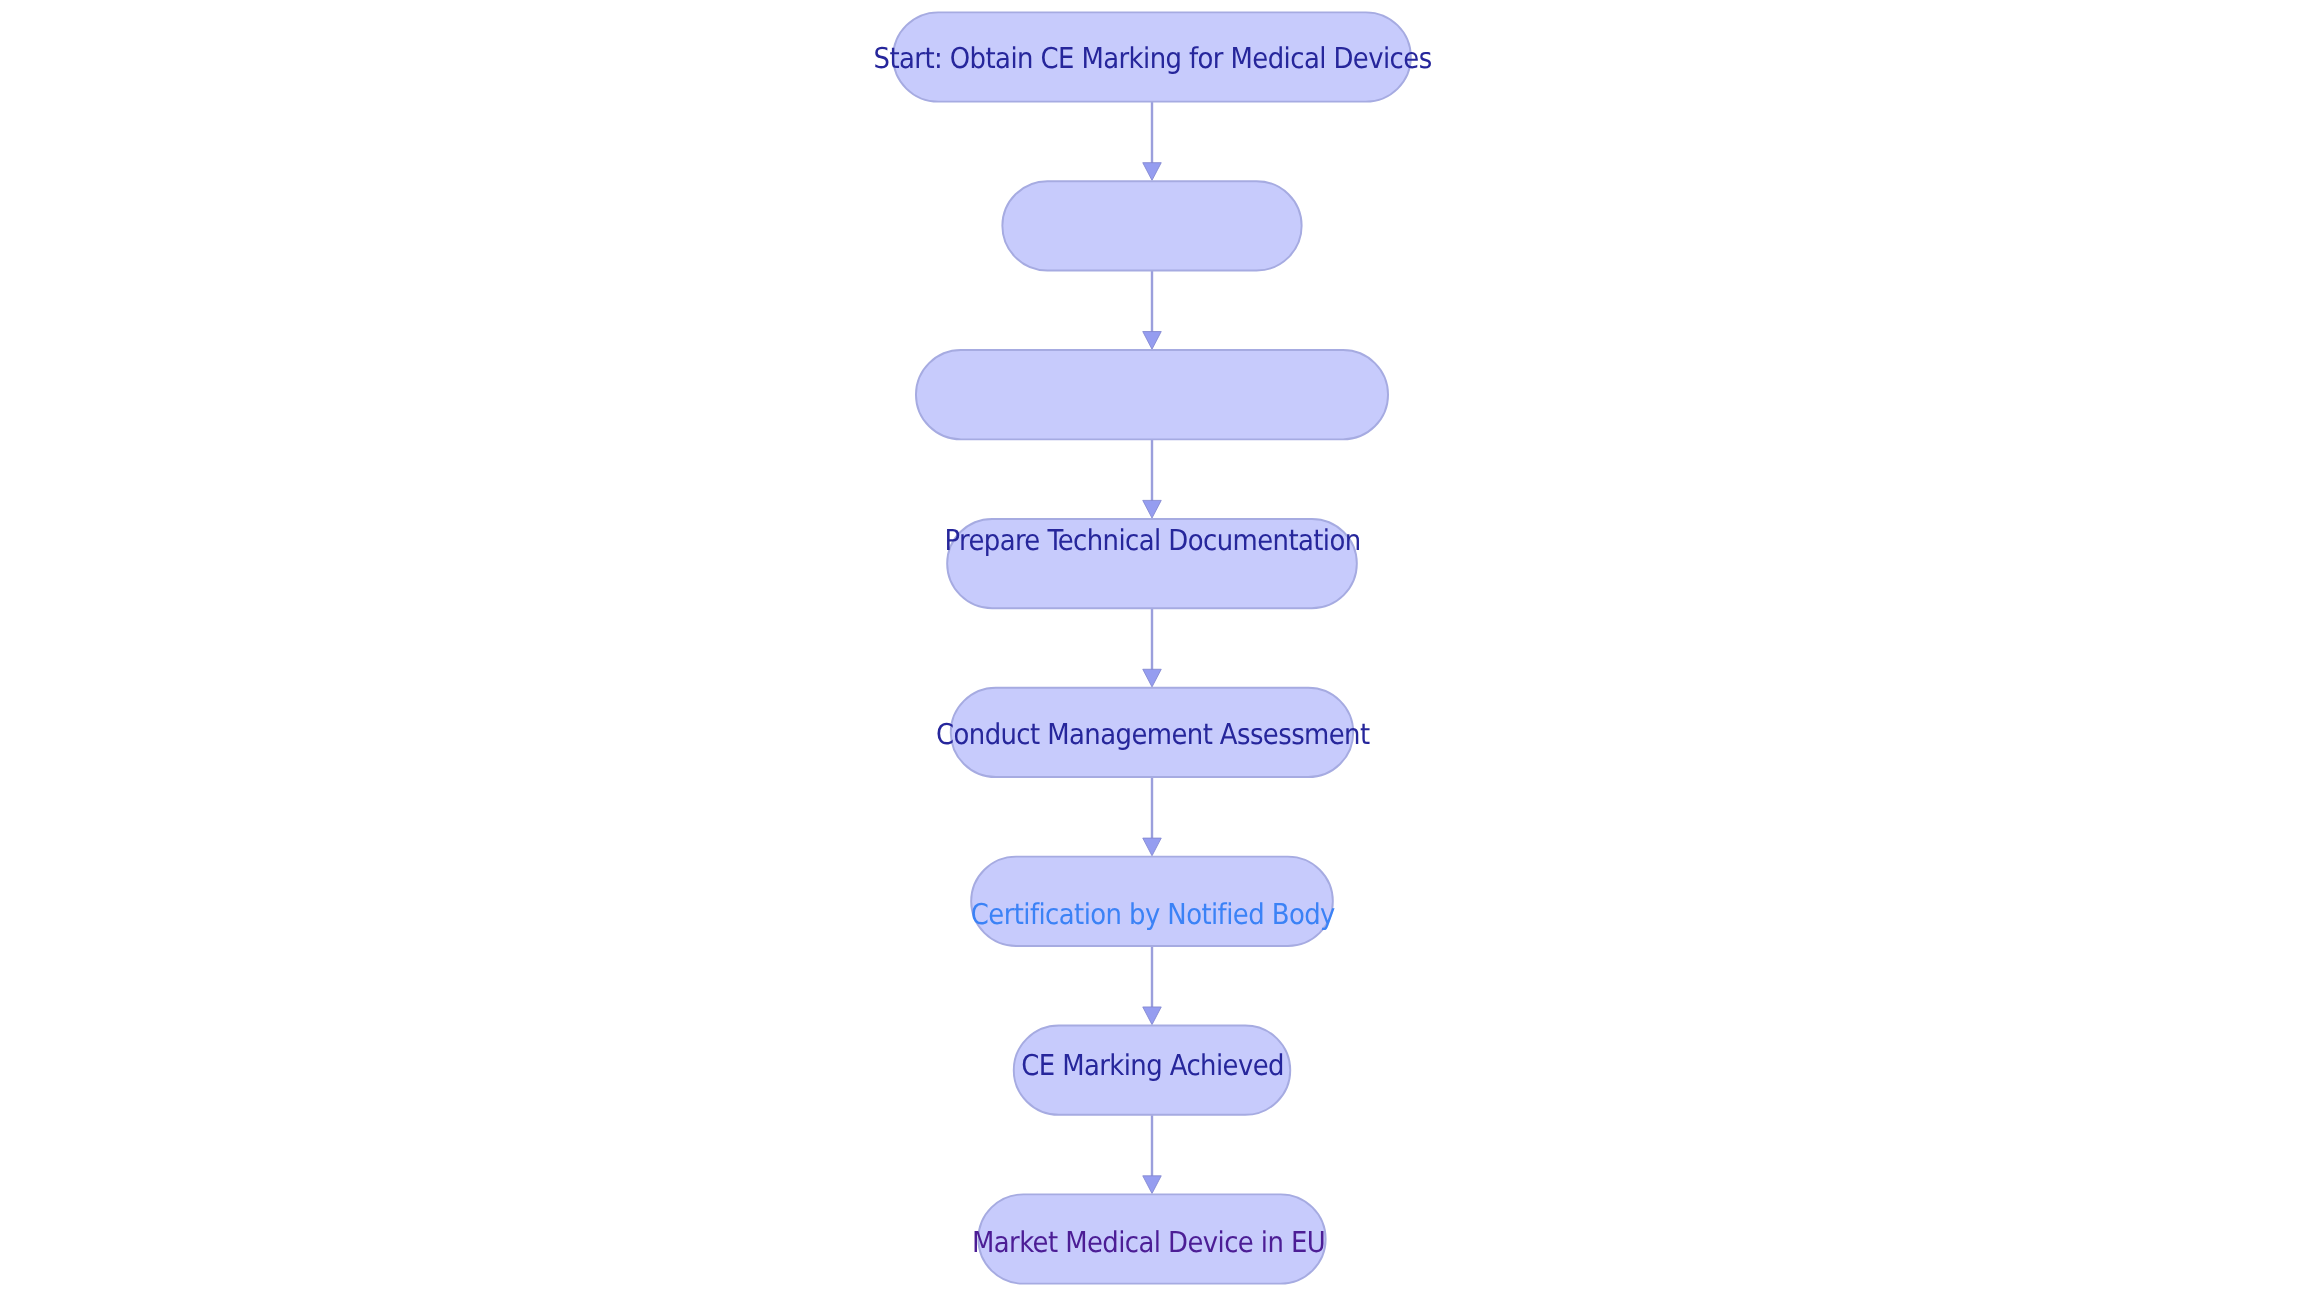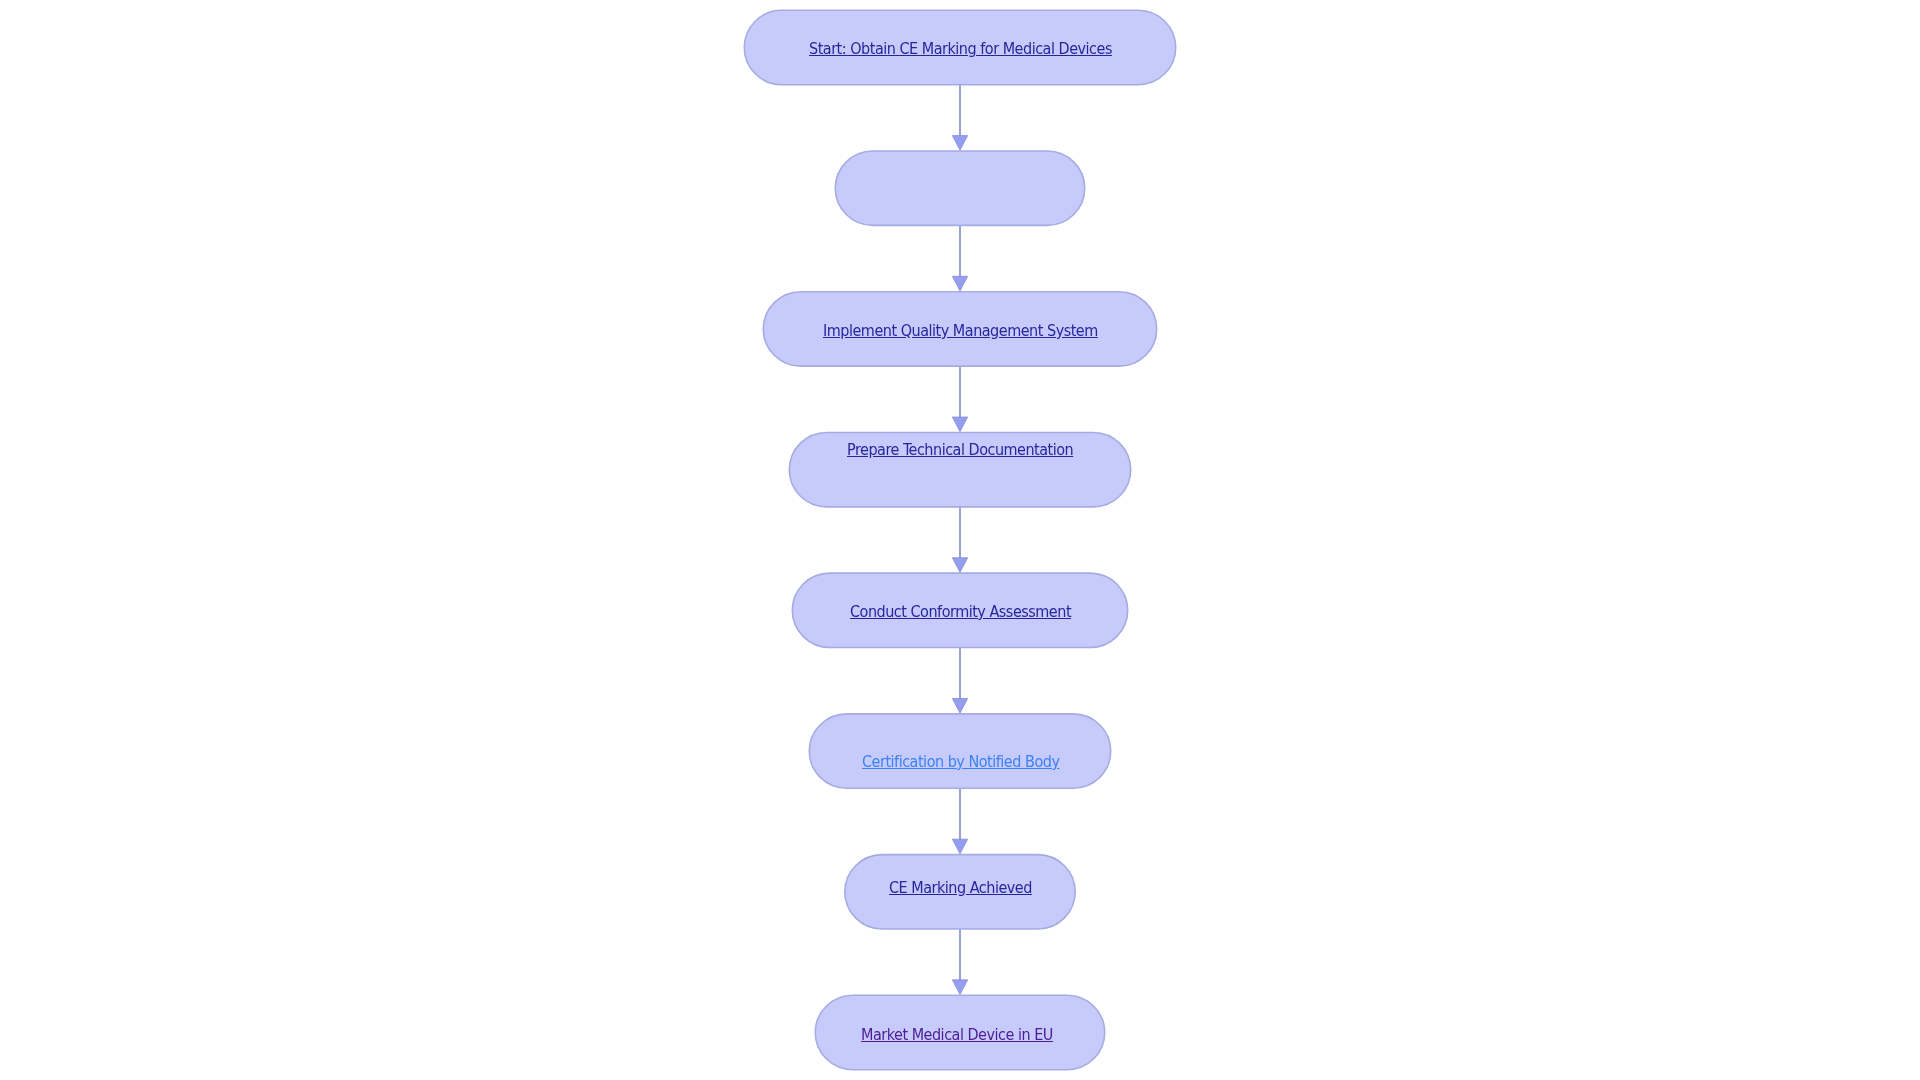--- a/index.html
+++ b/index.html
@@ -1,22 +1,22 @@
 <!DOCTYPE html>
 <html><head>
 <meta charset="utf-8">
 <style>
   html,body{margin:0;padding:0;}
   body{width:1920px;height:1080px;background:#ffffff;overflow:hidden;
        font-family:"DejaVu Sans",sans-serif;-webkit-font-smoothing:antialiased;}
   #flow{position:relative;width:1920px;height:1080px;background:#ffffff;}
   svg#graph{position:absolute;left:0;top:0;width:1920px;height:1080px;}
   .node-label{position:absolute;display:flex;align-items:center;justify-content:center;
-        color:#26269B;font-size:16px;font-stretch:condensed;letter-spacing:-0.48px;
-        line-height:1;white-space:nowrap;text-decoration:underline;}
+        color:#26269B;font-size:24px;font-stretch:condensed;letter-spacing:-0.48px;
+        line-height:1;white-space:nowrap;}
   .node-label > span{display:inline-block;margin-right:-0.48px;position:relative;top:1.6px;
         will-change:transform;}
 </style>
 </head>
 <body>
 
 <div id="flow">
 
   <svg id="graph">
     <g id="edge-layer">
@@ -57,28 +57,25 @@
       <rect x="792.3" y="573.16" width="335.4" height="74.4" rx="37.5" ry="37.5" fill="#C7CBFC" stroke="#A6ABE1" stroke-width="1.6"></rect>
       <rect x="809.3" y="713.87" width="301.4" height="74.4" rx="37.5" ry="37.5" fill="#C7CBFC" stroke="#A6ABE1" stroke-width="1.6"></rect>
       <rect x="844.8" y="854.5799999999999" width="230.4" height="74.4" rx="37.5" ry="37.5" fill="#C7CBFC" stroke="#A6ABE1" stroke-width="1.6"></rect>
       <rect x="815.3" y="995.3" width="289.4" height="74.4" rx="37.5" ry="37.5" fill="#C7CBFC" stroke="#A6ABE1" stroke-width="1.6"></rect>
     </g>
   </svg>
 
   <div class="node-label" style="left: 744px; top: 10px; width: 432px; height: 75px; color: rgb(38, 38, 155);">
       <span>Start: Obtain CE Marking for Medical Devices</span>
     </div>
-  <div class="node-label" style="left: 763px; top: 291.43px; width: 394px; height: 75px; color: rgb(38, 38, 155);">
-      <span>Implement Quality Management System</span>
-    </div>
   <div class="node-label" style="left: 789px; top: 411px; width: 342px; height: 75px; color: rgb(38, 38, 155);">
       <span>Prepare Technical Documentation</span>
     </div>
   <div class="node-label" style="left: 792px; top: 572.86px; width: 336px; height: 75px; color: rgb(38, 38, 155);">
-      <span>Conduct Conformity Assessment</span>
+      <span>Conduct Management Assessment</span>
     </div>
   <div class="node-label" style="left: 809px; top: 713.57px; width: 302px; height: 93px; color: #3b82f6;">
       <span>Certification by Notified Body</span>
     </div>
   <div class="node-label" style="left: 844.5px; top: 854.28px; width: 231px; height: 65px; color: rgb(38, 38, 155);">
       <span>CE Marking Achieved</span>
     </div>
   <div class="node-label" style="left: 812px; top: 995px; width: 290px; height: 76px; color: #4c1d95;">
       <span>Market Medical Device in EU</span>
     </div>

